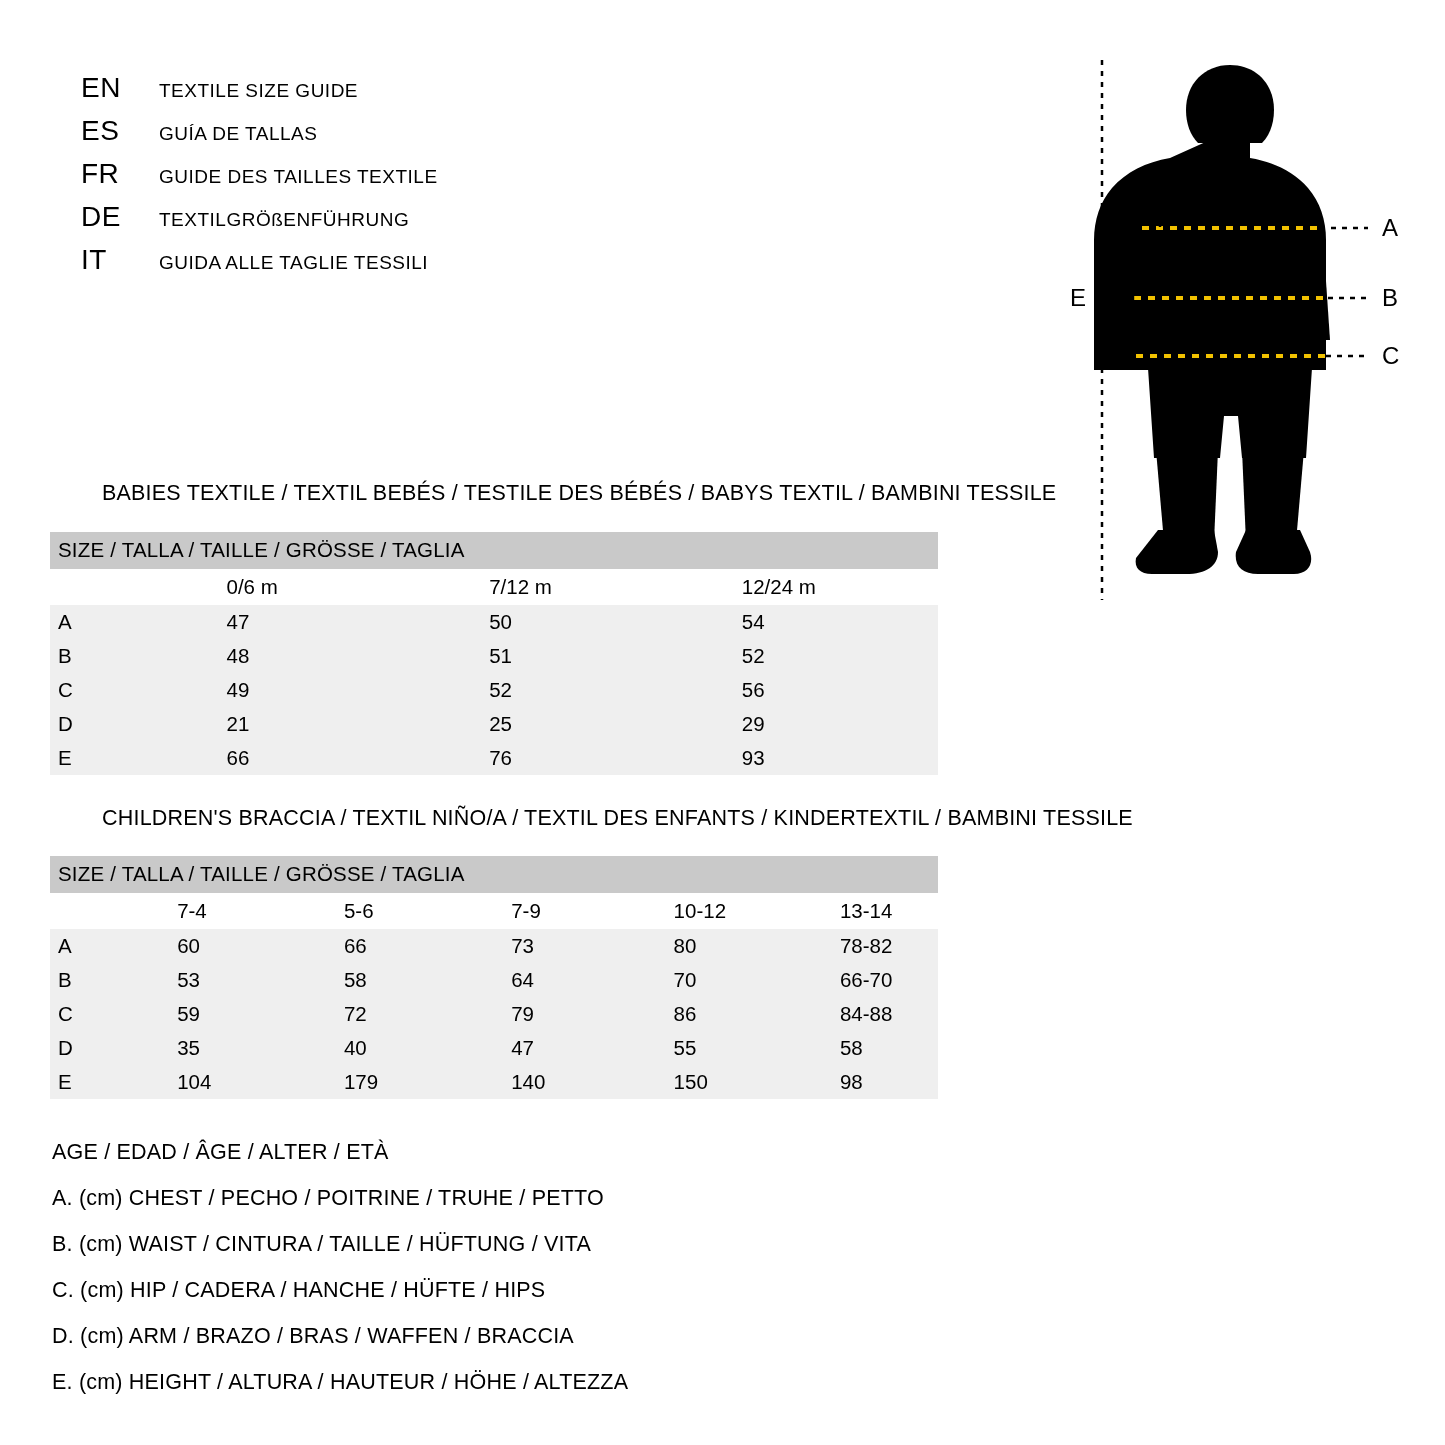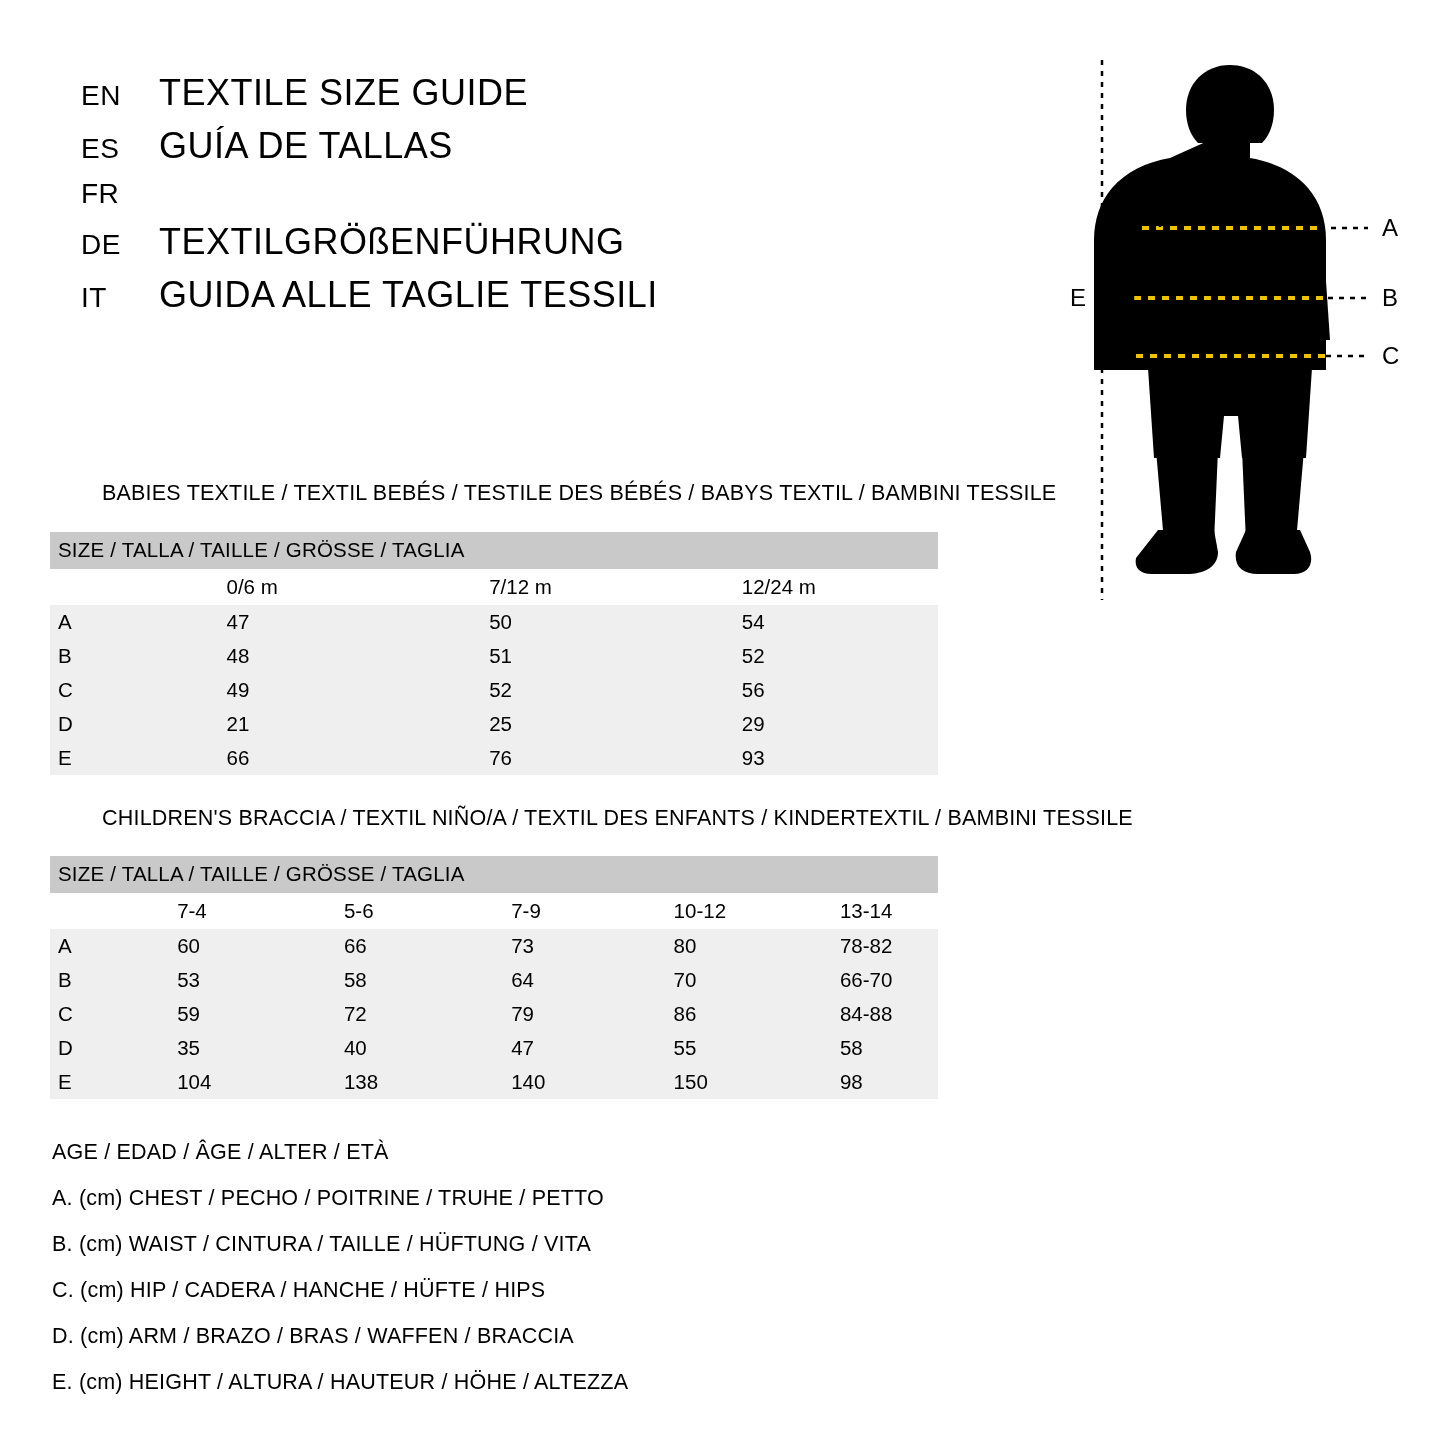--- a/index.html
+++ b/index.html
@@ -30,21 +30,21 @@
     font-size: 28px;
     letter-spacing: 0.5px;
     margin-bottom: 11px;
   }
   .title-lang {
     width: 78px;
     flex: 0 0 78px;
     font-size: 28px;
   }
   .title-text {
-    font-size: 36px;
+    font-size: 19px;
   }
 
   
   .figure-area {
     position: absolute;
     left: 1030px;
     top: 50px;
     width: 400px;
     height: 560px;
   }
@@ -131,20 +131,21 @@
   <div class="title-row">
     <span class="title-lang">EN</span>
     <span class="title-text">TEXTILE SIZE GUIDE</span>
   </div>
   <div class="title-row">
     <span class="title-lang">ES</span>
     <span class="title-text">GUÍA DE TALLAS</span>
   </div>
   <div class="title-row">
     <span class="title-lang">FR</span>
+    <span class="title-text">GUIDE DES TAILLES TEXTILE</span>
   </div>
   <div class="title-row">
     <span class="title-lang">DE</span>
     <span class="title-text">TEXTILGRÖßENFÜHRUNG</span>
   </div>
   <div class="title-row">
     <span class="title-lang">IT</span>
     <span class="title-text">GUIDA ALLE TAGLIE TESSILI</span>
   </div>
 </div>
@@ -283,21 +284,21 @@
       <td class="c0 rowlabel">D</td>
       <td class="c1 val indent-val">35</td>
       <td class="c2 val indent-val">40</td>
       <td class="c3 val indent-val">47</td>
       <td class="c4 val indent-val">55</td>
       <td class="c5 val indent-val">58</td>
     </tr>
     <tr class="data-row">
       <td class="c0 rowlabel">E</td>
       <td class="c1 val indent-val">104</td>
-      <td class="c2 val indent-val">138</td>
+      <td class="c2 val indent-val">179</td>
       <td class="c3 val indent-val">140</td>
       <td class="c4 val indent-val">150</td>
       <td class="c5 val indent-val">98</td>
     </tr>
   </tbody>
 </table>
 
 <div class="legend">
   <div class="legend-line">AGE / EDAD / ÂGE / ALTER / ETÀ</div>
   <div class="legend-line">A. (cm) CHEST / PECHO / POITRINE / TRUHE / PETTO</div>

